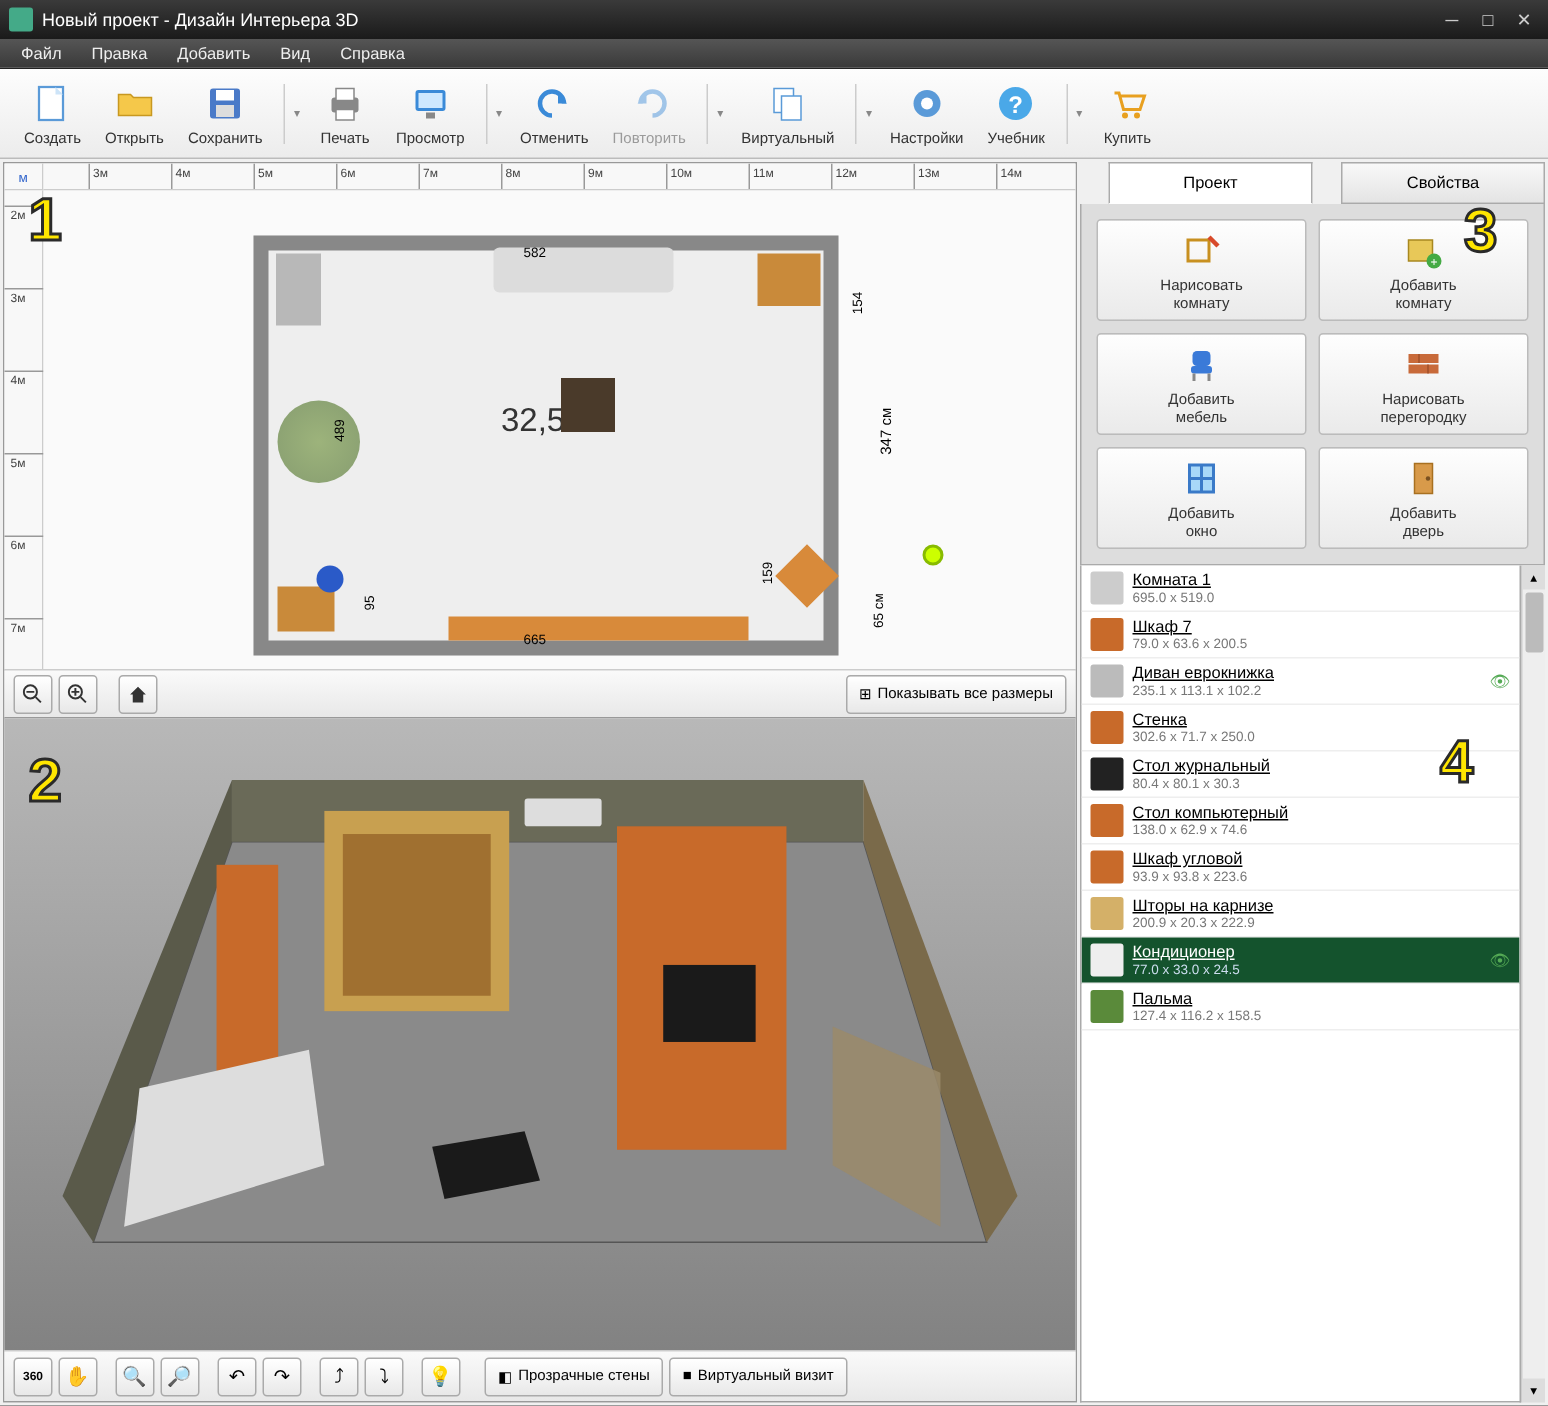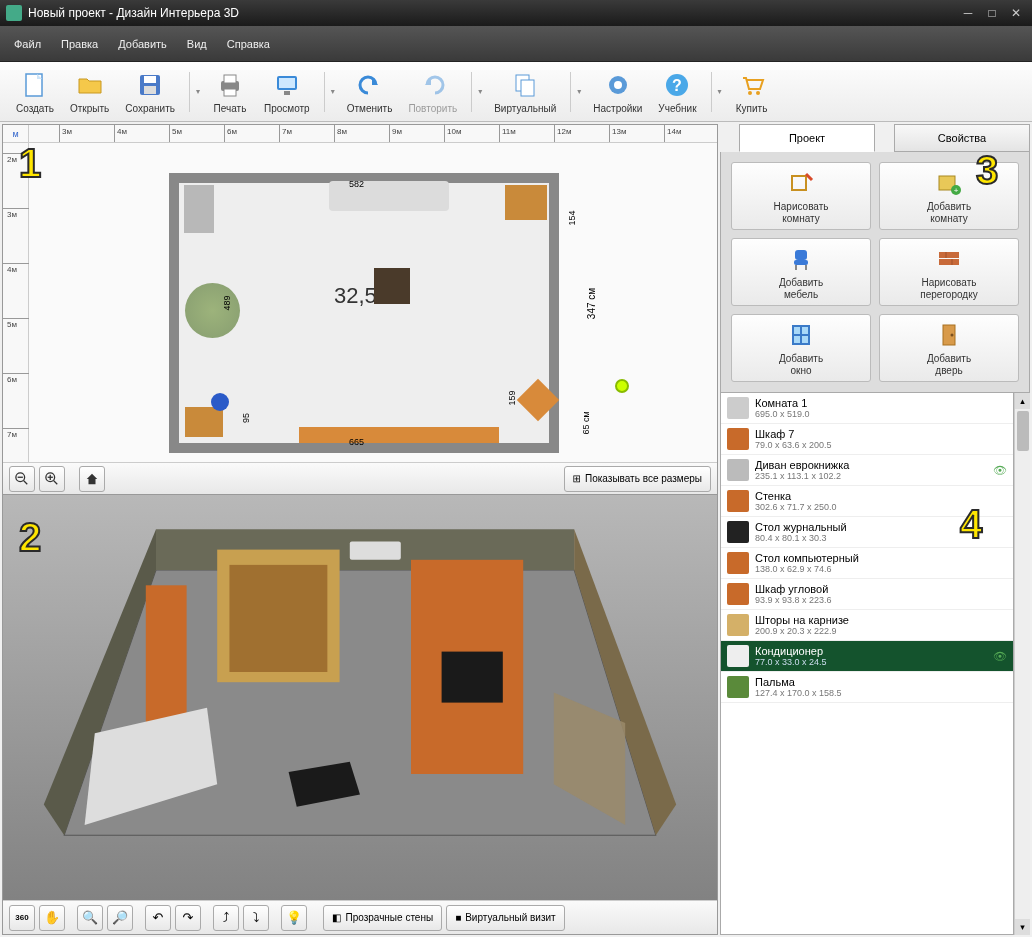--- a/index.html
+++ b/index.html
@@ -2,21 +2,21 @@
 <html><head>
 <meta charset="utf-8">
 <style>
 * { box-sizing: border-box; margin: 0; padding: 0; }
 body { font-family: Tahoma, Arial, sans-serif; font-size: 11px; background: #000; }
 .window { width: 1032px; height: 937px; background: #f0f0f0; display: flex; flex-direction: column; }
 .titlebar { height: 26px; background: linear-gradient(#3a3a3a,#1a1a1a); color: #fff; display: flex; align-items: center; padding: 0 6px; font-size: 12px; }
 .titlebar .app-icon { width: 16px; height: 16px; background: #4a8; border-radius: 2px; margin-right: 6px; }
 .titlebar .spacer { flex: 1; }
 .titlebar .win-btn { width: 20px; height: 16px; margin-left: 4px; display: flex; align-items: center; justify-content: center; color: #ccc; cursor: pointer; }
-.menubar { height: 36px; background: linear-gradient(#555,#3a3a3a); display: flex; align-items: center; padding: 0 4px; border-bottom: 1px solid #222; }
+.menubar { height: 20px; background: linear-gradient(#555,#3a3a3a); display: flex; align-items: center; padding: 0 4px; border-bottom: 1px solid #222; }
 .menubar .menu-item { color: #eee; padding: 3px 10px; cursor: pointer; font-size: 11px; }
 .toolbar { height: 60px; background: linear-gradient(#fdfdfd,#ececec); border-bottom: 1px solid #bbb; display: flex; align-items: center; padding: 2px 8px; }
 .tool-btn { display: flex; flex-direction: column; align-items: center; padding: 4px 8px; cursor: pointer; border-radius: 3px; font-size: 10px; color: #333; min-width: 52px; }
 .tool-btn .ico { width: 32px; height: 32px; margin-bottom: 2px; display: flex; align-items: center; justify-content: center; }
 .tool-sep { width: 1px; height: 40px; background: #ccc; margin: 0 6px; }
 .tool-drop { width: 8px; color: #888; font-size: 8px; align-self: center; }
 .main { flex: 1; display: flex; min-height: 0; }
 .left-col { flex: 1; display: flex; flex-direction: column; background: #fff; border: 1px solid #999; margin: 2px; }
 .right-col { width: 310px; display: flex; flex-direction: column; margin: 2px 2px 2px 0; }
 .plan-area { height: 370px; display: flex; flex-direction: column; border-bottom: 1px solid #999; }
@@ -40,21 +40,21 @@
 .tab { flex: 1; background: linear-gradient(#f8f8f8,#e4e4e4); border: 1px solid #aaa; display: flex; align-items: center; justify-content: center; font-size: 11px; cursor: pointer; margin-left: 19px; }
 .tab.active { background: #fff; border-bottom-color: #fff; font-weight: normal; }
 .action-panel { background: #ddd; padding: 10px; display: grid; grid-template-columns: 1fr 1fr; gap: 8px; border: 1px solid #aaa; border-top: none; }
 .action-btn { height: 68px; background: linear-gradient(#fefefe,#eaeaea); border: 1px solid #bbb; border-radius: 3px; display: flex; flex-direction: column; align-items: center; justify-content: center; cursor: pointer; font-size: 10px; color: #333; gap: 3px; }
 .action-btn .ai { width: 30px; height: 30px; display: flex; align-items: center; justify-content: center; }
 .scene-list { flex: 1; background: #fff; border: 1px solid #aaa; border-top: none; overflow-y: auto; min-height: 0; }
 .scene-item { display: flex; align-items: center; padding: 4px 6px; border-bottom: 1px solid #eee; cursor: pointer; gap: 6px; }
 .scene-item.selected { background: #14532d; color: #fff; }
 .scene-item .thumb { width: 22px; height: 22px; background: #ddd; border-radius: 2px; flex-shrink: 0; display:flex;align-items:center;justify-content:center;font-size:12px; }
 .scene-item .info { flex: 1; }
-.scene-item .name { font-size: 11px; }
+.scene-item .name { font-size: 11px; text-decoration: underline; }
 .scene-item .dims { font-size: 9px; color: #777; }
 .scene-item.selected .dims { color: #cde; }
 .scene-item .eye { width: 14px; color: #5a5; font-size: 11px; }
 .num-badge { position: absolute; width: 46px; height: 46px; font-size: 40px; font-weight: 900; color: #ffe600; -webkit-text-stroke: 2px #2a2a2a; z-index: 50; pointer-events: none; font-family: Arial Black, sans-serif; }
 .disabled { opacity: 0.45; }
 .scrollbar-stub { width:16px; background:#eee; border-left:1px solid #ccc; display:flex; flex-direction:column; align-items:center; }
 .scrollbar-stub .up,.scrollbar-stub .down{height:16px;width:100%;background:#ddd;font-size:9px;text-align:center;line-height:16px;}
 .scrollbar-stub .thumb{flex:0 0 40px;width:12px;background:#bbb;margin:2px;border-radius:2px;}
 .right-wrap{flex:1;display:flex;min-height:0;}
 </style>
@@ -484,21 +484,21 @@
               <div class="info">
                 <div class="name">Кондиционер</div>
                 <div class="dims">77.0 x 33.0 x 24.5</div>
               </div>
               <div class="eye">👁</div>
             </div>
             <div class="scene-item">
               <div class="thumb" style="background: rgb(90, 138, 58);"></div>
               <div class="info">
                 <div class="name">Пальма</div>
-                <div class="dims">127.4 x 170.0 x 158.5</div>
+                <div class="dims">127.4 x 116.2 x 158.5</div>
               </div>
               <div class="eye"></div>
             </div>
           </div>
         <div class="scrollbar-stub">
           <div class="up">▴</div>
           <div class="thumb"></div>
           <div style="flex:1"></div>
           <div class="down">▾</div>
         </div>

